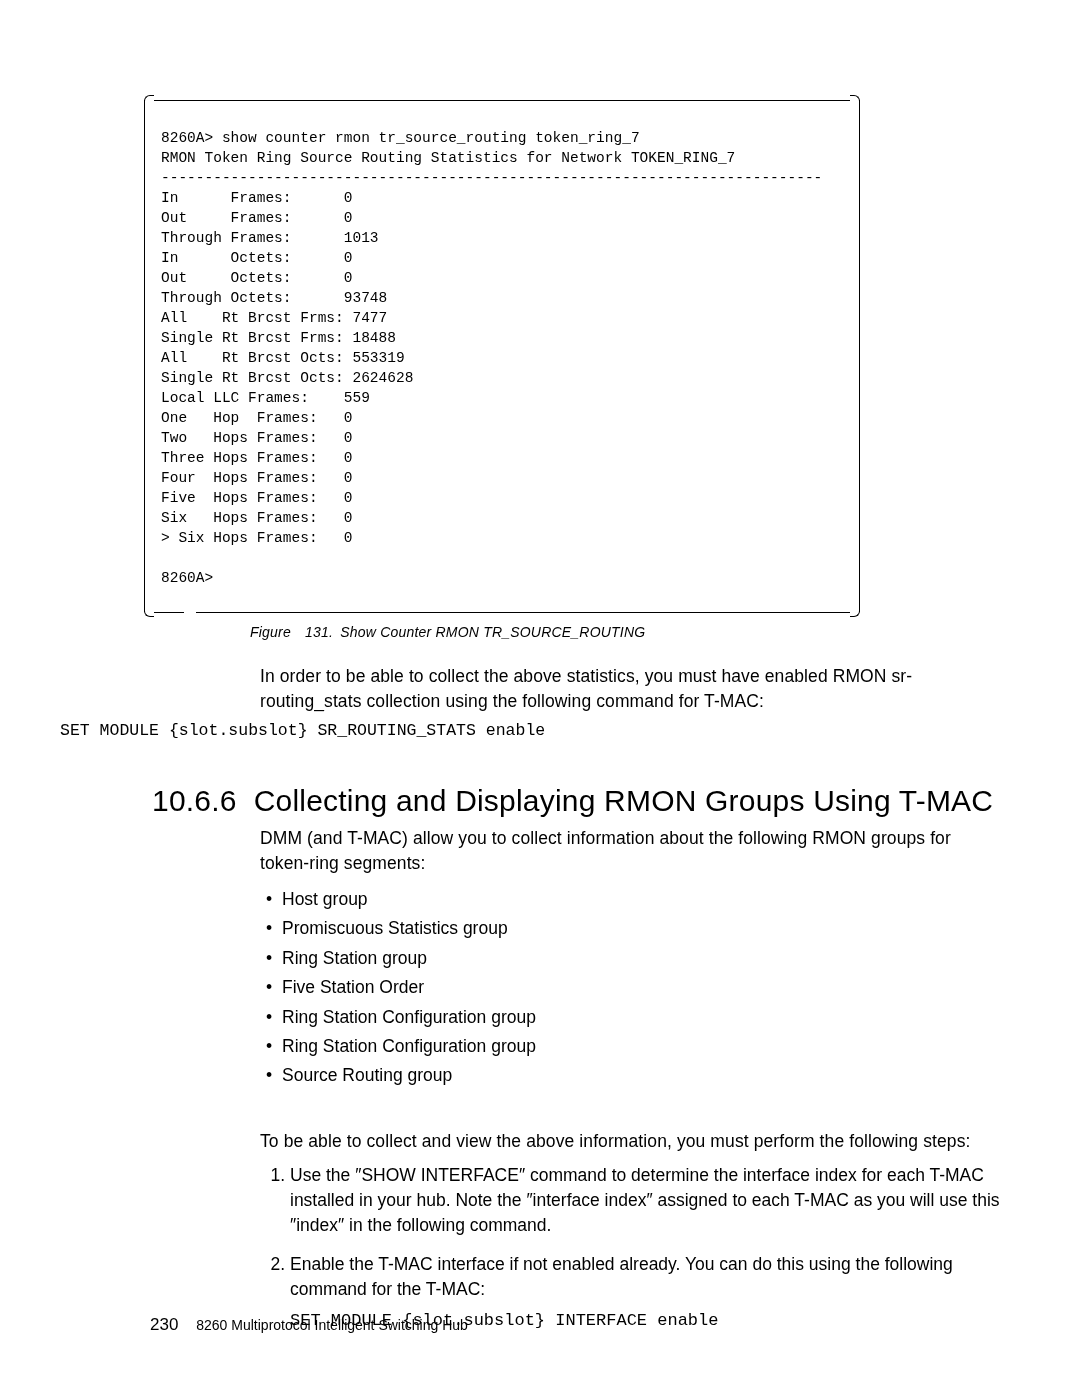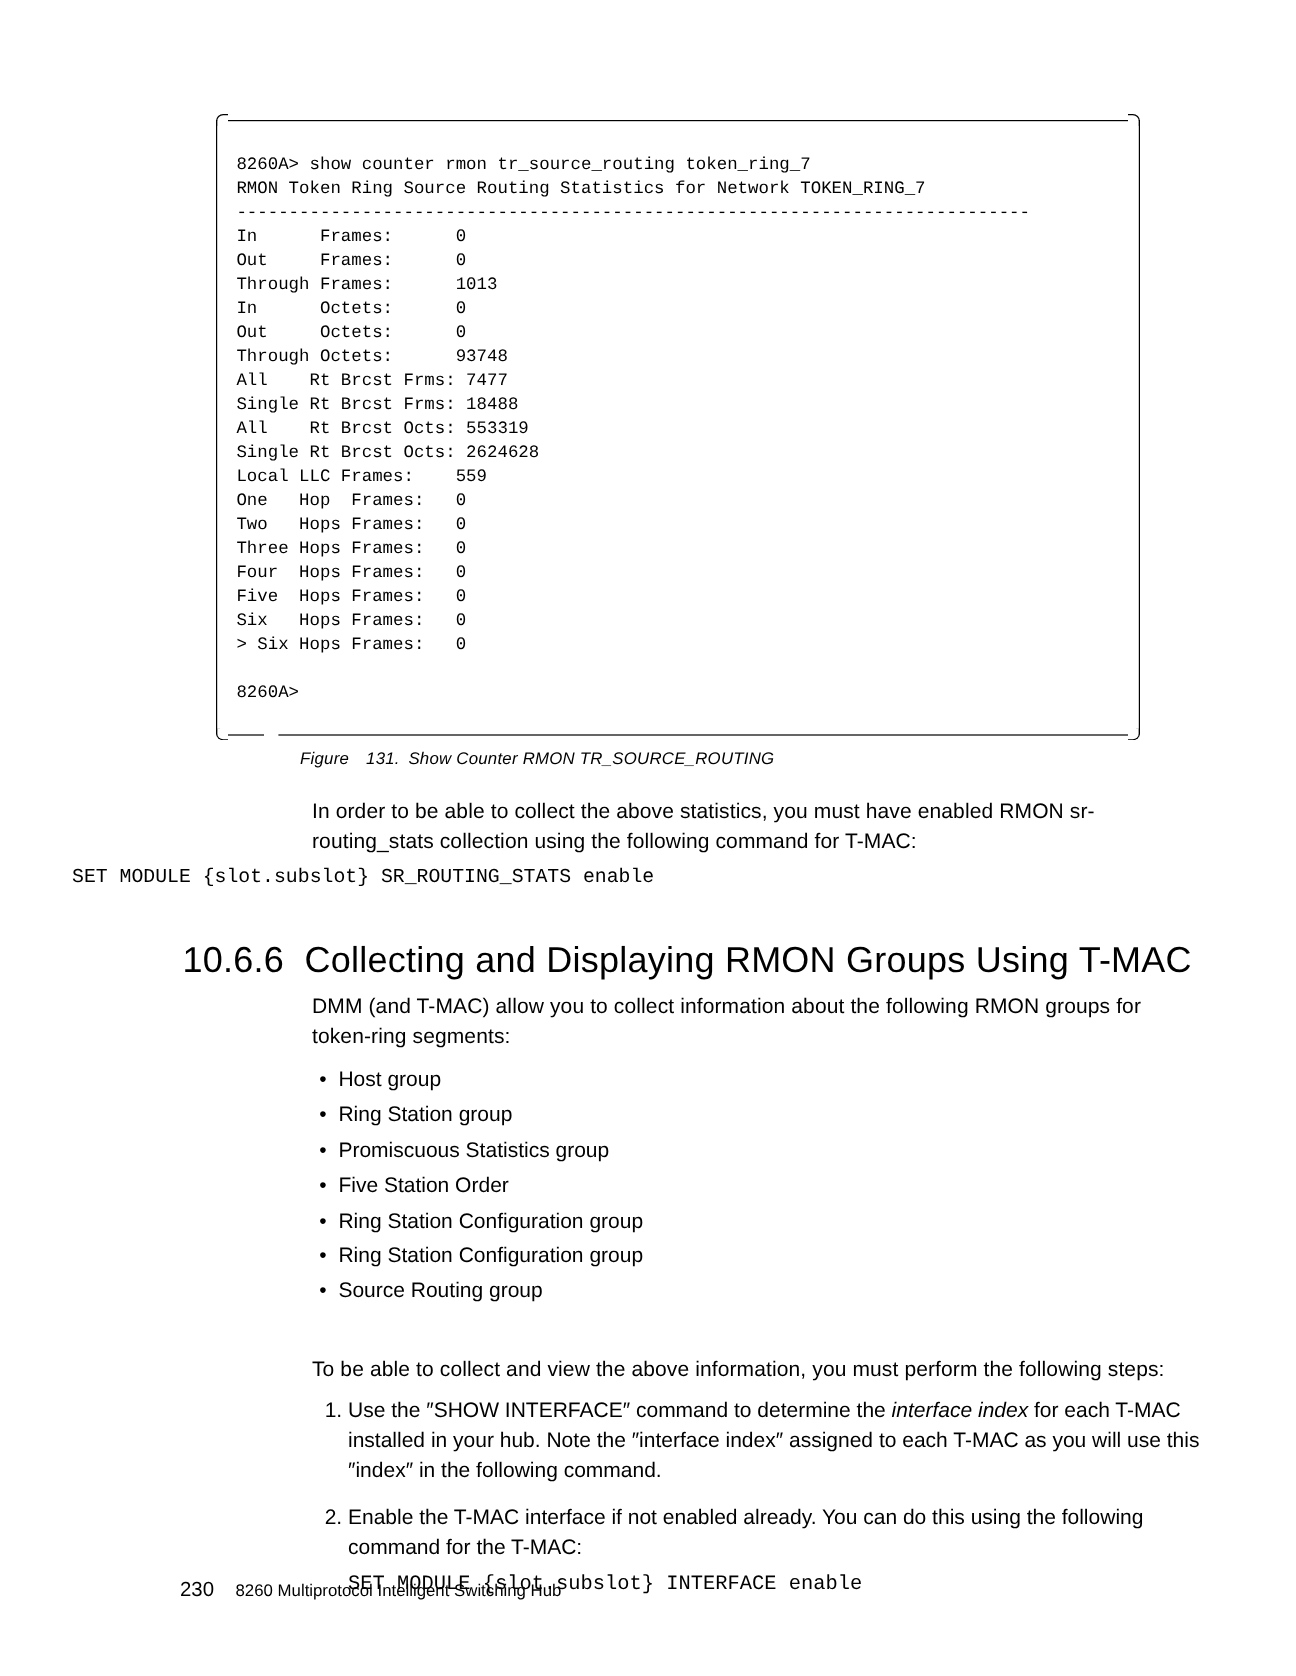--- a/index.html
+++ b/index.html
@@ -15,22 +15,22 @@
   .page {
     position: relative;
     width: 1080px;
     height: 1397px;
     box-sizing: border-box;
     padding: 100px 60px 60px 60px;
   }
   
   .frame {
     position: relative;
-    margin-left: 120px;
-    width: 770px;
+    margin-left: 84px;
+    width: 716px;
     box-sizing: border-box;
   }
   .frame-inner {
     border-left: 1px solid #000;
     border-right: 1px solid #000;
     padding: 28px 16px 24px 16px;
   }
   
   .frame .edge {
     display: flex;
@@ -119,21 +119,21 @@
     line-height: 1.42;
   }
   ol.steps li { margin-bottom: 14px; }
   ol.steps li .subcmd {
     display: block;
     font-family: "Menlo", "Consolas", "Courier New", monospace;
     font-size: 17px;
     margin-top: 8px;
   }
 
-  .italic-term { font-style: italic; }
+  .italic-term { }
   .qchar { font-family: "Arial", sans-serif; }
 
   .footer {
     position: absolute;
     bottom: 62px;
     left: 150px;
     font-size: 14px;
   }
   .footer .pg { font-size: 17px; margin-right: 14px; }
 </style>
@@ -193,22 +193,22 @@
 
   <h2 class="sec">
     <span>10.6.6</span>&nbsp;
     <span>Collecting and Displaying RMON Groups Using T-MAC</span>
   </h2>
 
   <div class="para" style="margin-top:8px;">DMM (and T-MAC) allow you to collect information about the following RMON groups for token-ring segments:</div>
 
   <ul class="bullets">
     <li>Host group</li>
+    <li>Promiscuous Statistics group</li>
     <li>Ring Station group</li>
-    <li>Promiscuous Statistics group</li>
     <li>Five Station Order</li>
     <li>Ring Station Configuration group</li>
     <li>Ring Station Configuration group</li>
     <li>Source Routing group</li>
   </ul>
 
   <div class="para" style="margin-top:38px;">To be able to collect and view the above information, you must perform the following steps:</div>
 
   <ol class="steps">
     <li>

